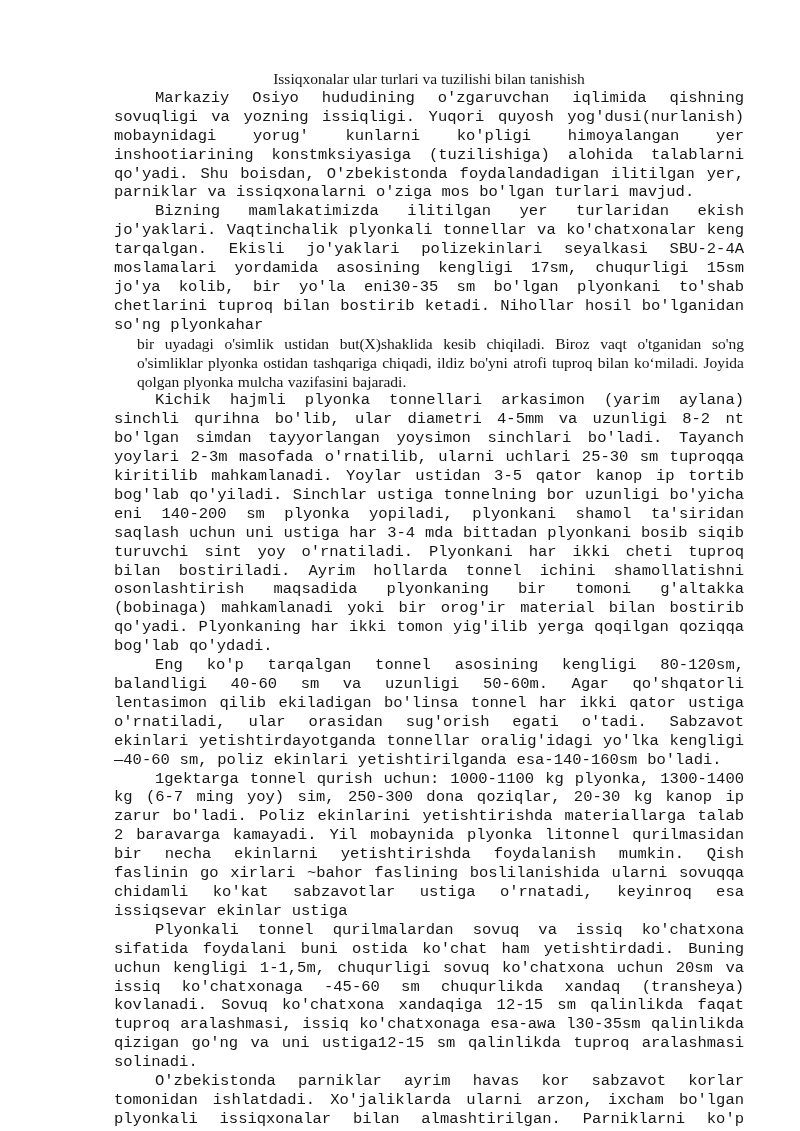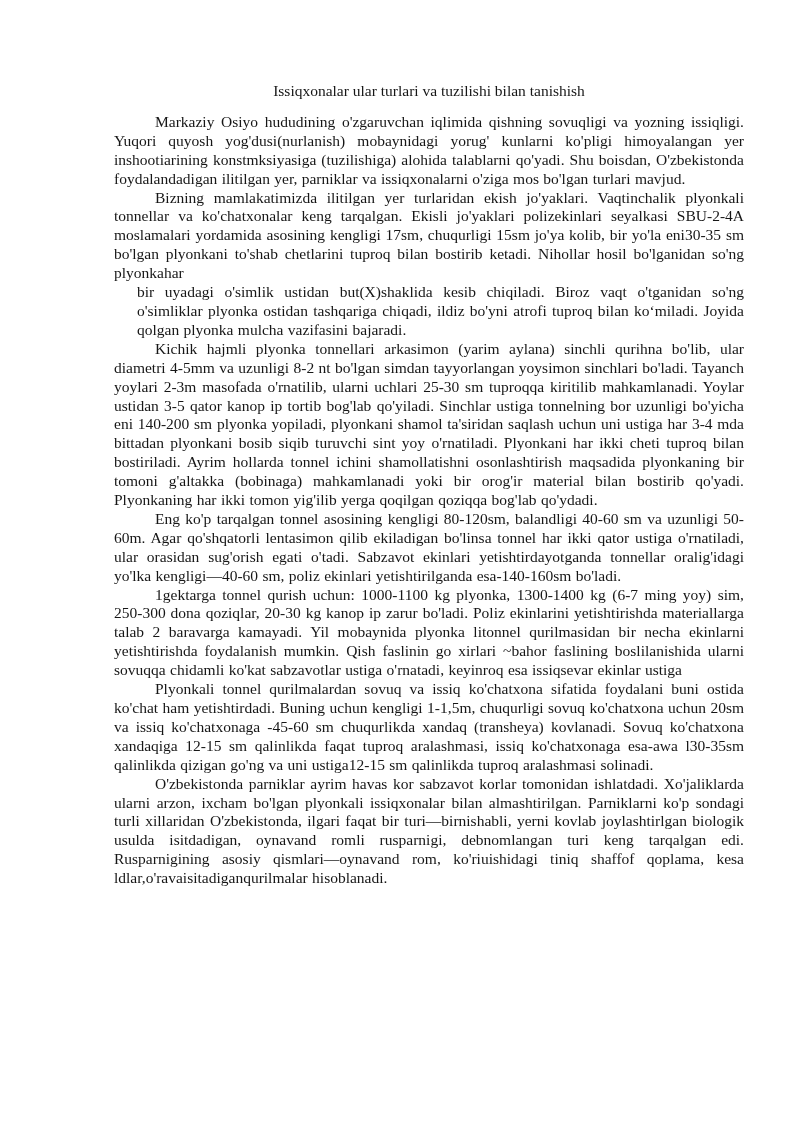--- a/index.html
+++ b/index.html
@@ -20,31 +20,32 @@
     background: #ffffff;
     font-family: "Liberation Serif", "DejaVu Serif", serif;
     font-size: 15.5px;
     line-height: 18.9px;
     color: #161616;
   }
   .doc-title {
     font-size: 15.5px;
     font-weight: normal;
     text-align: center;
-    margin: 12px;
+    margin: 0;
     padding: 0;
   }
   .para {
     margin: 0;
     padding: 0;
     text-align: justify;
     word-spacing: 0.5px;
   }
   .para.indent {
     text-indent: 41px;
+    font-family: Liberation Mono, monospace;
   }
   .para.no-indent {
     text-indent: 0;
     margin-left: 23px;
   }
 </style>
 </head>
 <body>
 
 <main class="page">

